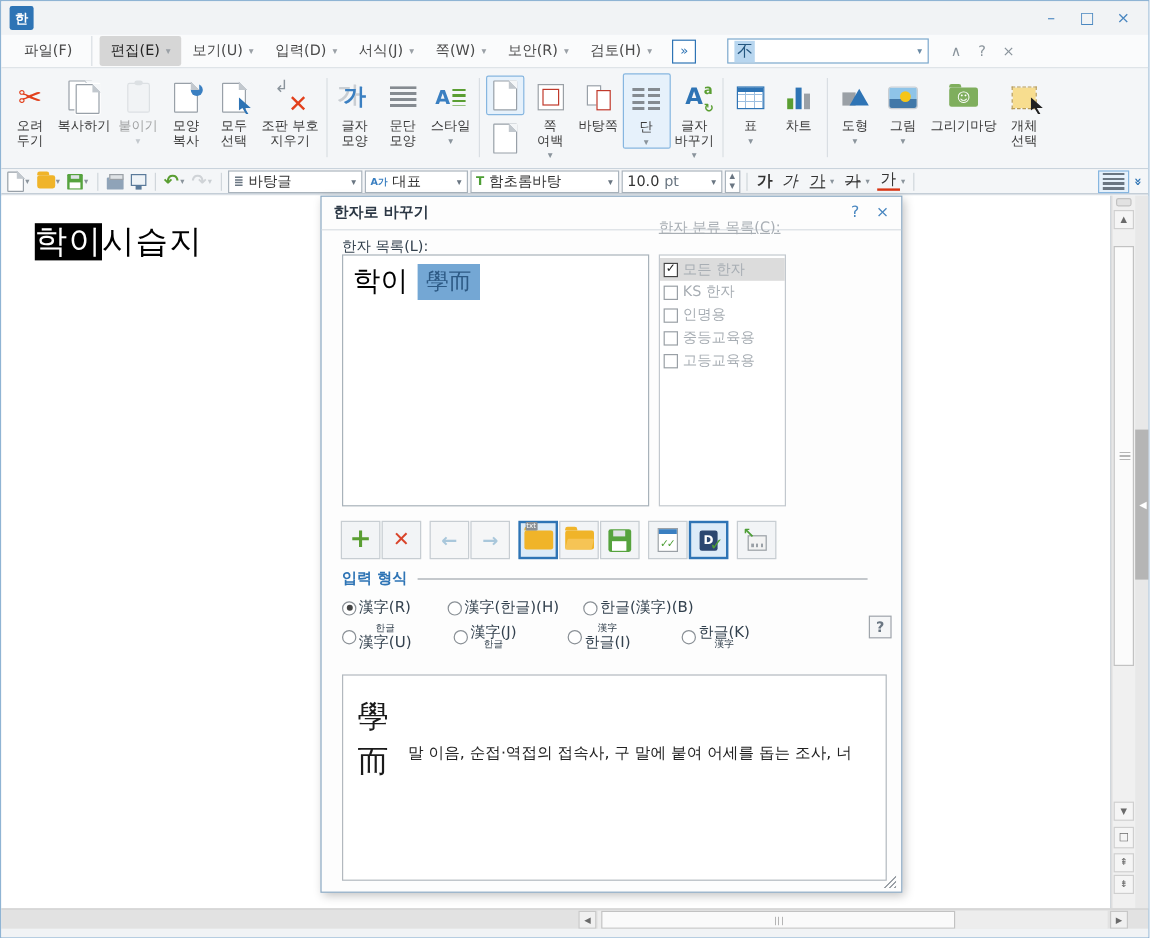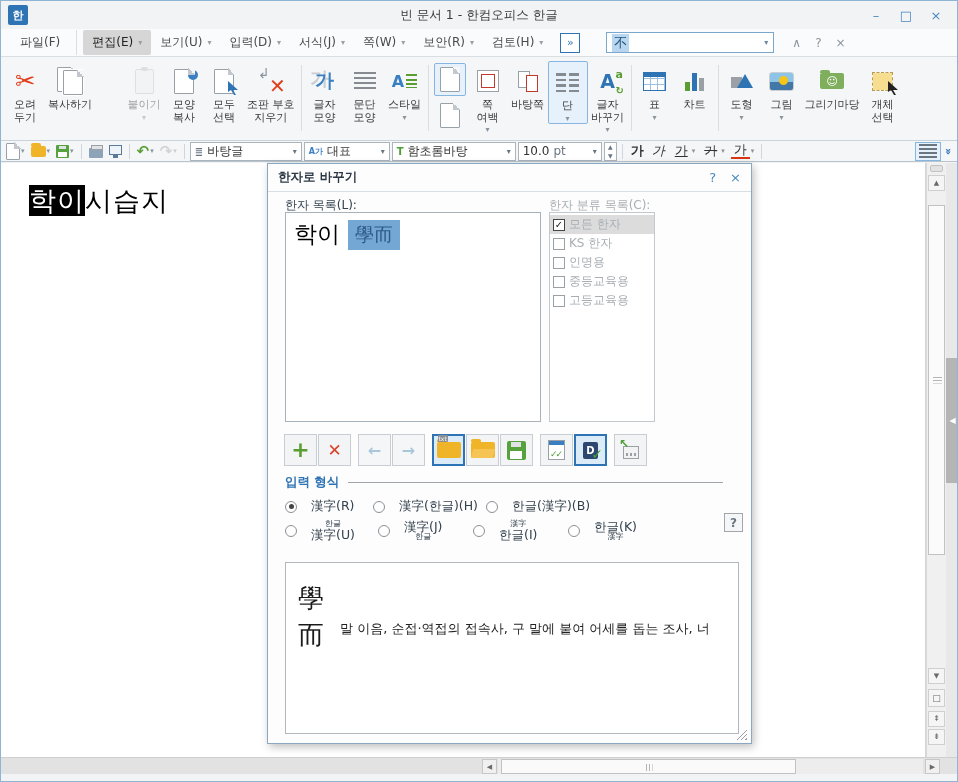--- a/index.html
+++ b/index.html
@@ -26,21 +26,21 @@
   .menu-search .car { margin-left:auto; font-size:8px; color:#6a8aa5; }
   .menu-right { display:flex; gap:14px; margin-left:18px; color:#8a949c; font-size:12px; }
 
   
   .toolbar { position:absolute; left:0; top:56px; width:100%; height:84px; background:#f4f6f8; border-bottom:1px solid #c9d3dc; display:flex; align-items:flex-start; padding:4px 2px 0 4px; }
   .tb-sep { width:1px; height:66px; background:#d9dee3; margin:4px 3px 0; flex:none; }
   .tb-btn { min-width:40px; padding:2px 3px 0; display:flex; flex-direction:column; align-items:center; flex:none; }
   .tb-btn .ic { height:36px; display:flex; align-items:center; justify-content:center; }
   .tb-btn .lb { font-size:11px; line-height:1.15; text-align:center; white-space:pre-line; color:#3a3a3a; }
   .tb-btn.caret::after { content:"▾"; font-size:8px; color:#8a949c; margin-top:1px; }
-  .tb-btn.disabled { opacity:.45;margin-left:29px; }
+  .tb-btn.disabled { opacity:.45; }
   .tb-btn.active { background:#e6f1fb; border:1px solid #86b6e0; border-radius:2px; }
   .page-pair { display:flex; flex-direction:column; gap:3px; margin:2px 2px 0; flex:none; }
   .page-pair .pp { padding:3px 5px; border:1px solid transparent; }
   .page-pair .pp.active { background:#e6f1fb; border-color:#86b6e0; border-radius:2px; }
 
   
   .pg { width:20px; height:25px; background:#fff; border:1.5px solid #98a0a8; border-radius:1px; position:relative; }
   .pg::after { content:""; position:absolute; top:-1.5px; right:-1.5px; width:7px; height:7px; background:linear-gradient(225deg,#f4f6f8 50%,#c2c8ce 50%); }
   .pg.sm { width:14px; height:17px; border-width:1px; }
   .rel { position:relative; }
@@ -183,21 +183,21 @@
   .dbox { width:15px; height:17px; background:#2c4770; border-radius:2px; color:#fff; font-weight:bold; font-size:10px; display:flex; align-items:center; justify-content:center; }
   .dcheck { position:absolute; right:2px; bottom:2px; color:#4d9e35; font-size:14px; font-weight:bold; }
   .reg-grid { width:16px; height:13px; border:1px solid #9aa0a6; background:#f2f2f2; margin-top:5px; position:relative; }
   .reg-grid::after { content:""; position:absolute; left:2px; bottom:2px; right:2px; height:3px; background:repeating-linear-gradient(90deg,#9aa0a6 0 2px, transparent 2px 4px); }
   .reg-arrow { position:absolute; left:4px; top:2px; color:#4d9e35; font-size:12px; font-weight:bold; }
   .fmt-label { position:absolute; left:17px; top:310px; color:#2e74b5; font-weight:bold; font-size:12.5px; }
   .fmt-line { position:absolute; left:80px; top:318px; width:375px; height:1px; background:#a0a6ac; }
   .tooltip { position:absolute; left:189px; top:306px; background:#fcfae1; border:1px solid #7a7a68; padding:3px 8px; font-size:12px; color:#222; z-index:6; white-space:nowrap; }
   .radio-row1 { position:absolute; left:17px; top:334px; display:flex; }
   .radio-row2 { position:absolute; left:17px; top:356px; display:flex; }
-  .radio { display:flex; align-items:center; gap:14px; }
+  .radio { display:flex; align-items:center; gap:2px; }
   .rdot { width:12px; height:12px; border:1px solid #8a9096; border-radius:50%; background:#fff; flex:none; position:relative; }
   .radio.sel .rdot::after { content:""; position:absolute; inset:2.5px; background:#444; border-radius:50%; }
   .radio .lb { font-size:12.5px; color:#33414e; }
   .rstack { display:flex; flex-direction:column; align-items:center; line-height:1.05; }
   .ruby { font-size:8px; color:#33414e; }
   .dlg-help { position:absolute; left:456px; top:349px; width:19px; height:19px; border:1px solid #a0a6ac; background:#f5f6f7; color:#6a7682; font-weight:bold; display:flex; align-items:center; justify-content:center; font-size:12px; }
   .dictpane { position:absolute; left:17px; top:398px; width:454px; height:172px; background:#fff; border:1px solid #b2b8be; padding:20px 10px 8px 12px; overflow:hidden; }
   .dict-entry { display:flex; gap:10px; margin-bottom:6px; }
   .dict-hanja { font-family:"DejaVu Serif","Liberation Serif",serif; font-size:26px; color:#1a1a1a; width:32px; flex:none; line-height:1.2; }
   .dict-body { font-size:13px; line-height:1.45; color:#222; }
@@ -206,21 +206,20 @@
   .dict-pinyin { color:#a0a6ac; }
   .resize-grip { position:absolute; right:4px; bottom:3px; width:11px; height:11px; background:repeating-linear-gradient(135deg, transparent 0 2px, #9aa0a6 2px 3px); clip-path:polygon(100% 0, 100% 100%, 0 100%); }
 </style>
 </head>
 <body>
 
 <div class="window">
 
   <div class="titlebar">
     <div class="logo">한</div>
-    <div class="title-text">빈 문서 1 - 한컴오피스 한글</div>
     <div class="win-ctrls">
       <div class="win-btn">–</div>
       <div class="win-btn">□</div>
       <div class="win-btn">×</div>
     </div>
   </div>
 
   <div class="menubar">
     <div class="menu-item first">
         <span>파일(F)</span>
@@ -549,21 +548,21 @@
     </div>
 
     <div class="dlg-label" style="left:17px; top:33px;">한자 목록(L):</div>
     <div class="listbox">
       <div class="hanja-line">
         <span class="src-word">학이</span>
         <span class="cand">學而</span>
       </div>
     </div>
 
-    <div class="dlg-label dis" style="left:281px; top:33px;">한자 분류 목록(C):</div>
+    <div class="dlg-label dis" style="left:281px; top:17px;text-decoration:underline;">한자 분류 목록(C):</div>
     <div class="catlist">
       <div class="cat-row hl">
           <span class="cbx">✓</span>
           <span>모든 한자</span>
         </div>
       <div class="cat-row">
           <span class="cbx"></span>
           <span>KS 한자</span>
         </div>
       <div class="cat-row">

